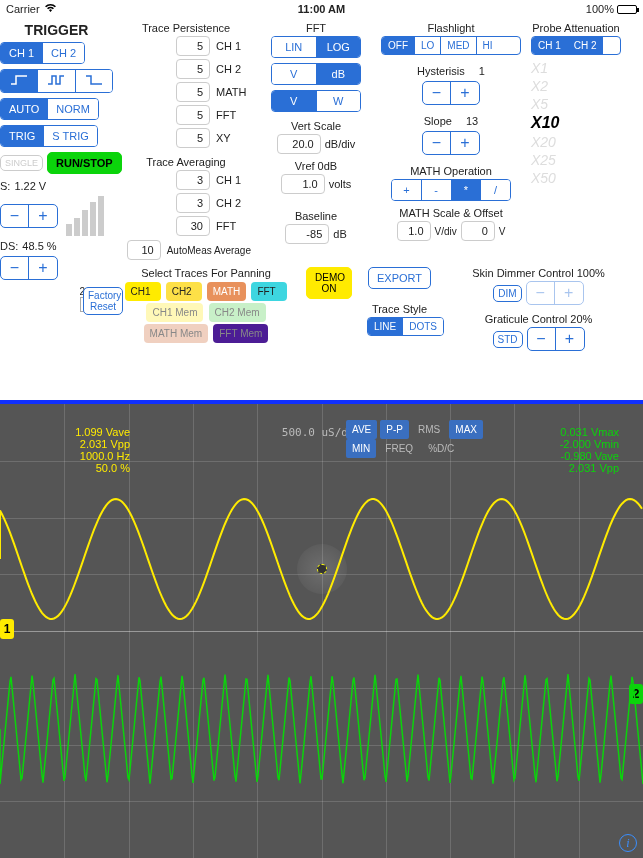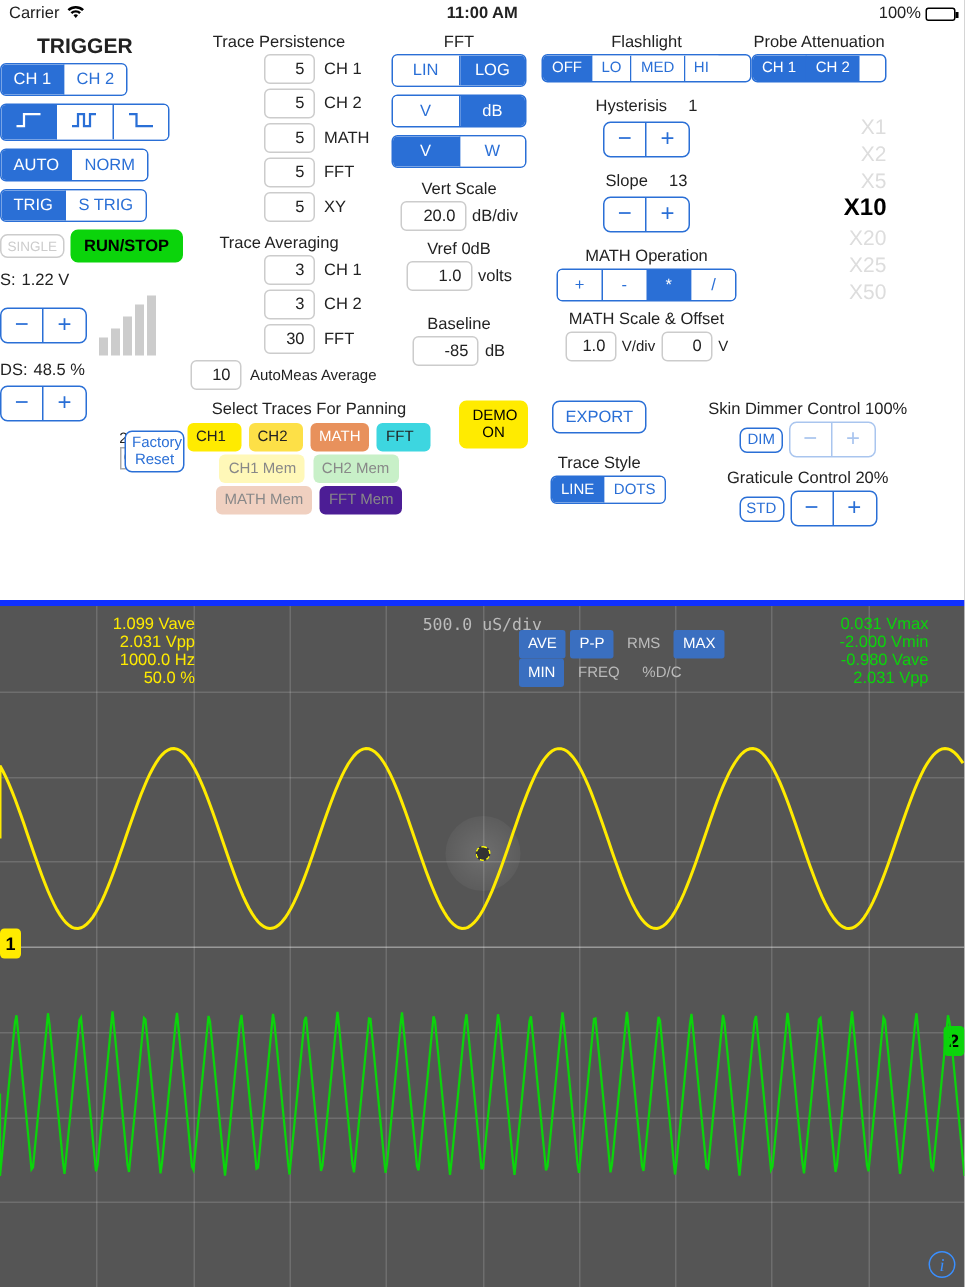--- a/index.html
+++ b/index.html
@@ -36,48 +36,48 @@
 
   .num-box { border: 1px solid #ccc; border-radius: 4px; padding: 3px 6px; min-width: 34px; text-align: right; background: #fff; display: inline-block; font-size: 11px; }
 
   .stepper { display: inline-flex; border: 1px solid #2a6fd6; border-radius: 5px; overflow: hidden; }
   .stepper > div { width: 28px; height: 22px; display:flex; align-items:center; justify-content:center; color:#2a6fd6; font-size:16px; font-weight:400; border-right:1px solid #2a6fd6; }
   .stepper > div:last-child { border-right: none; }
 
   .row { display: flex; align-items: center; gap: 4px; margin-bottom: 4px; }
   .section-label { font-size: 11px; text-align: center; margin-bottom: 2px; }
 
-  .cols { display: flex; }
+  .cols { display: flex; gap: 10px; }
   .c1 { width: 130px; }
   .c2 { width: 110px; }
   .c3 { width: 140px; }
   .c4 { width: 90px; }
 
   .persist-row { display: flex; align-items: center; gap: 6px; margin-bottom: 3px; justify-content: flex-end; }
   .persist-row .lbl { font-size: 11px; min-width: 35px; }
 
-  .atten-list { text-align: right; margin-top: 20px; }
+  .atten-list { text-align: left; margin-top: 4px; font-style: italic; }
   .atten-list div { font-size: 14px; color: #ddd; padding: 1px 0; }
   .atten-list div.sel { color: #000; font-weight: 700; font-size: 16px; }
 
   .pan-btn { display: inline-block; padding: 4px 6px; border-radius: 4px; font-size: 10px; text-align: left; min-width: 36px; margin: 1px; }
   .pan-ch1 { background: #ffeb00; } .pan-ch2 { background: #fde047; }
   .pan-math { background: #e8915c; color:#fff; } .pan-fft { background: #3dd6e0; }
   .pan-ch1m { background: #fff8b8; color:#888; } .pan-ch2m { background: #c8f0c8; color:#888; }
   .pan-mathm { background: #f0d0c0; color:#888; } .pan-fftm { background: #4c1d95; color:#888; }
 
   .level-bars { display:inline-flex; gap:2px; align-items:flex-end; height:40px; margin-left:4px;}
   .level-bars div { width:6px; background:#ccc; }
 
   
   .scope-divider { height: 4px; background: #1030ff; }
   .scope { background: #555; height: 454px; position: relative; }
   .grid-line { position:absolute; background: rgba(255,255,255,0.15); }
   .ch-marker { position:absolute; width:14px; height:20px; color:#000; display:flex; align-items:center; justify-content:center; font-size:12px; font-weight:bold; border-radius:3px; }
-  .readout { position:absolute; font-size:11px; font-family: Menlo, monospace; }
+  .readout { position:absolute; font-size:11px; font-family: Menlo, monospace; margin-top: 16px; }
   .readout.yellow { color: #ffeb00; }
   .readout.green { color: #0bd40b; }
   .readout.grey { color: #bbb; }
   .meas-btn { display:inline-block; padding:4px 6px; font-size:10px; color:#fff; border-radius:2px; }
   .meas-btn.on { background: #3a6fc0; }
   .meas-btn.off { color: #bbb; }
 
   svg.wave { position:absolute; left:0; width:100%; }
 
   .factory-reset { position:absolute; left:-38px; bottom:40px; }

